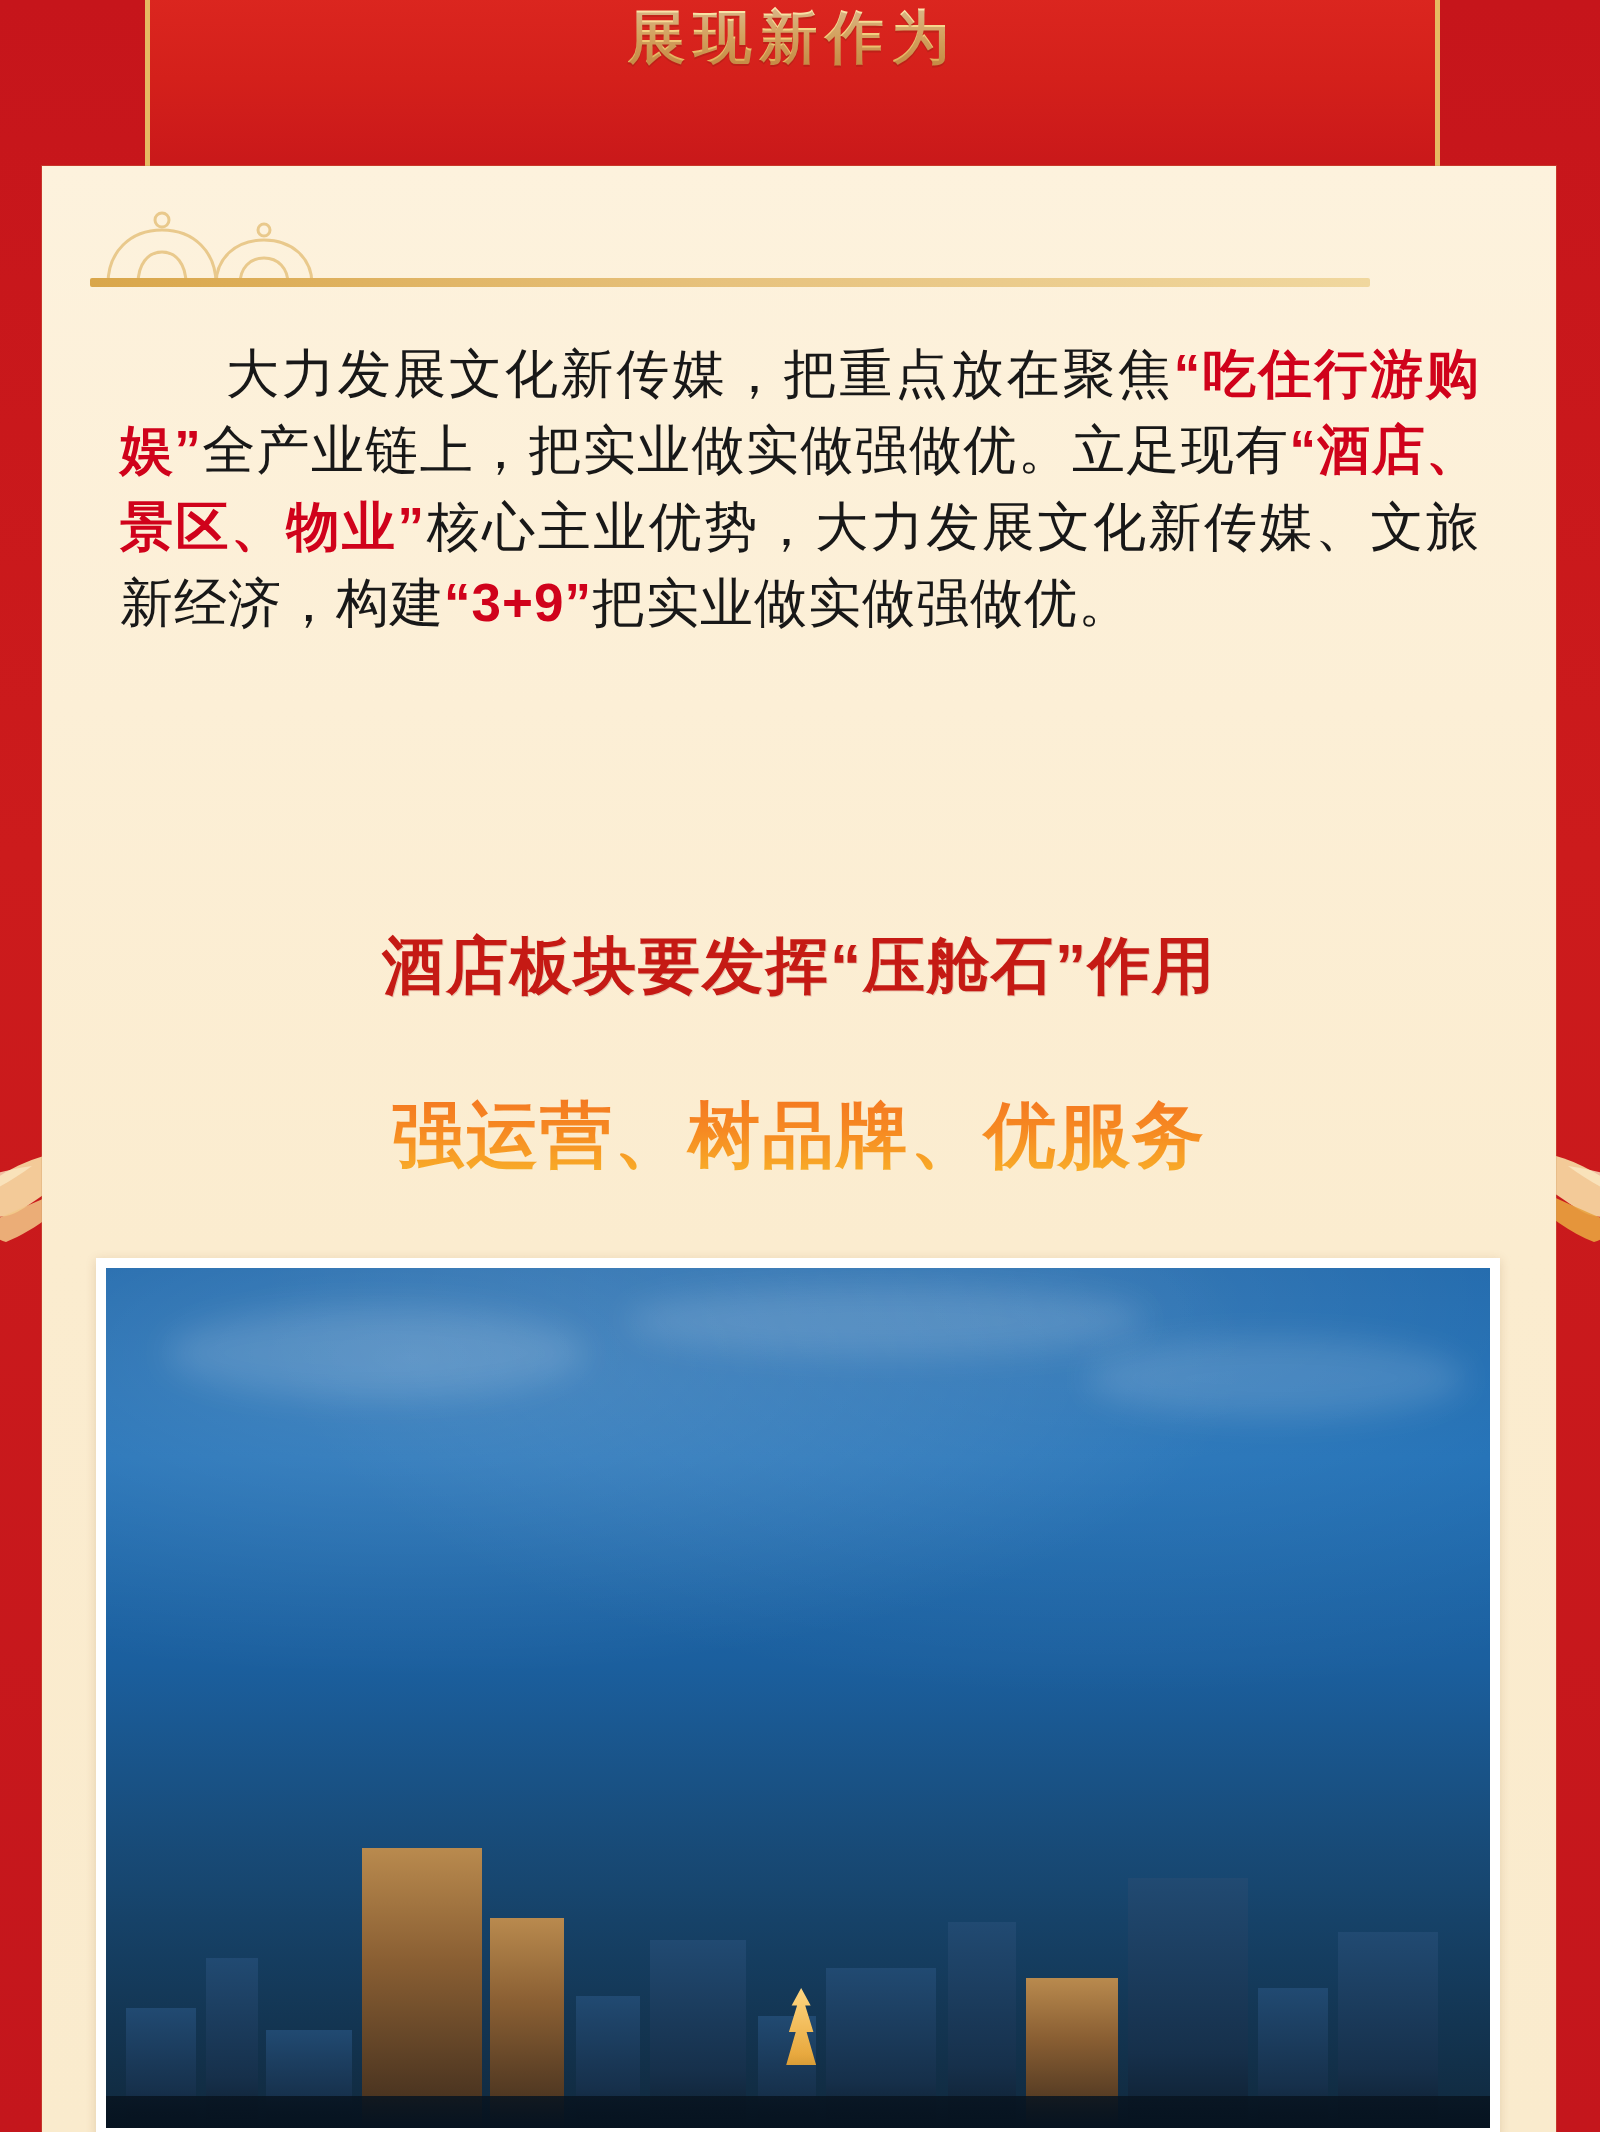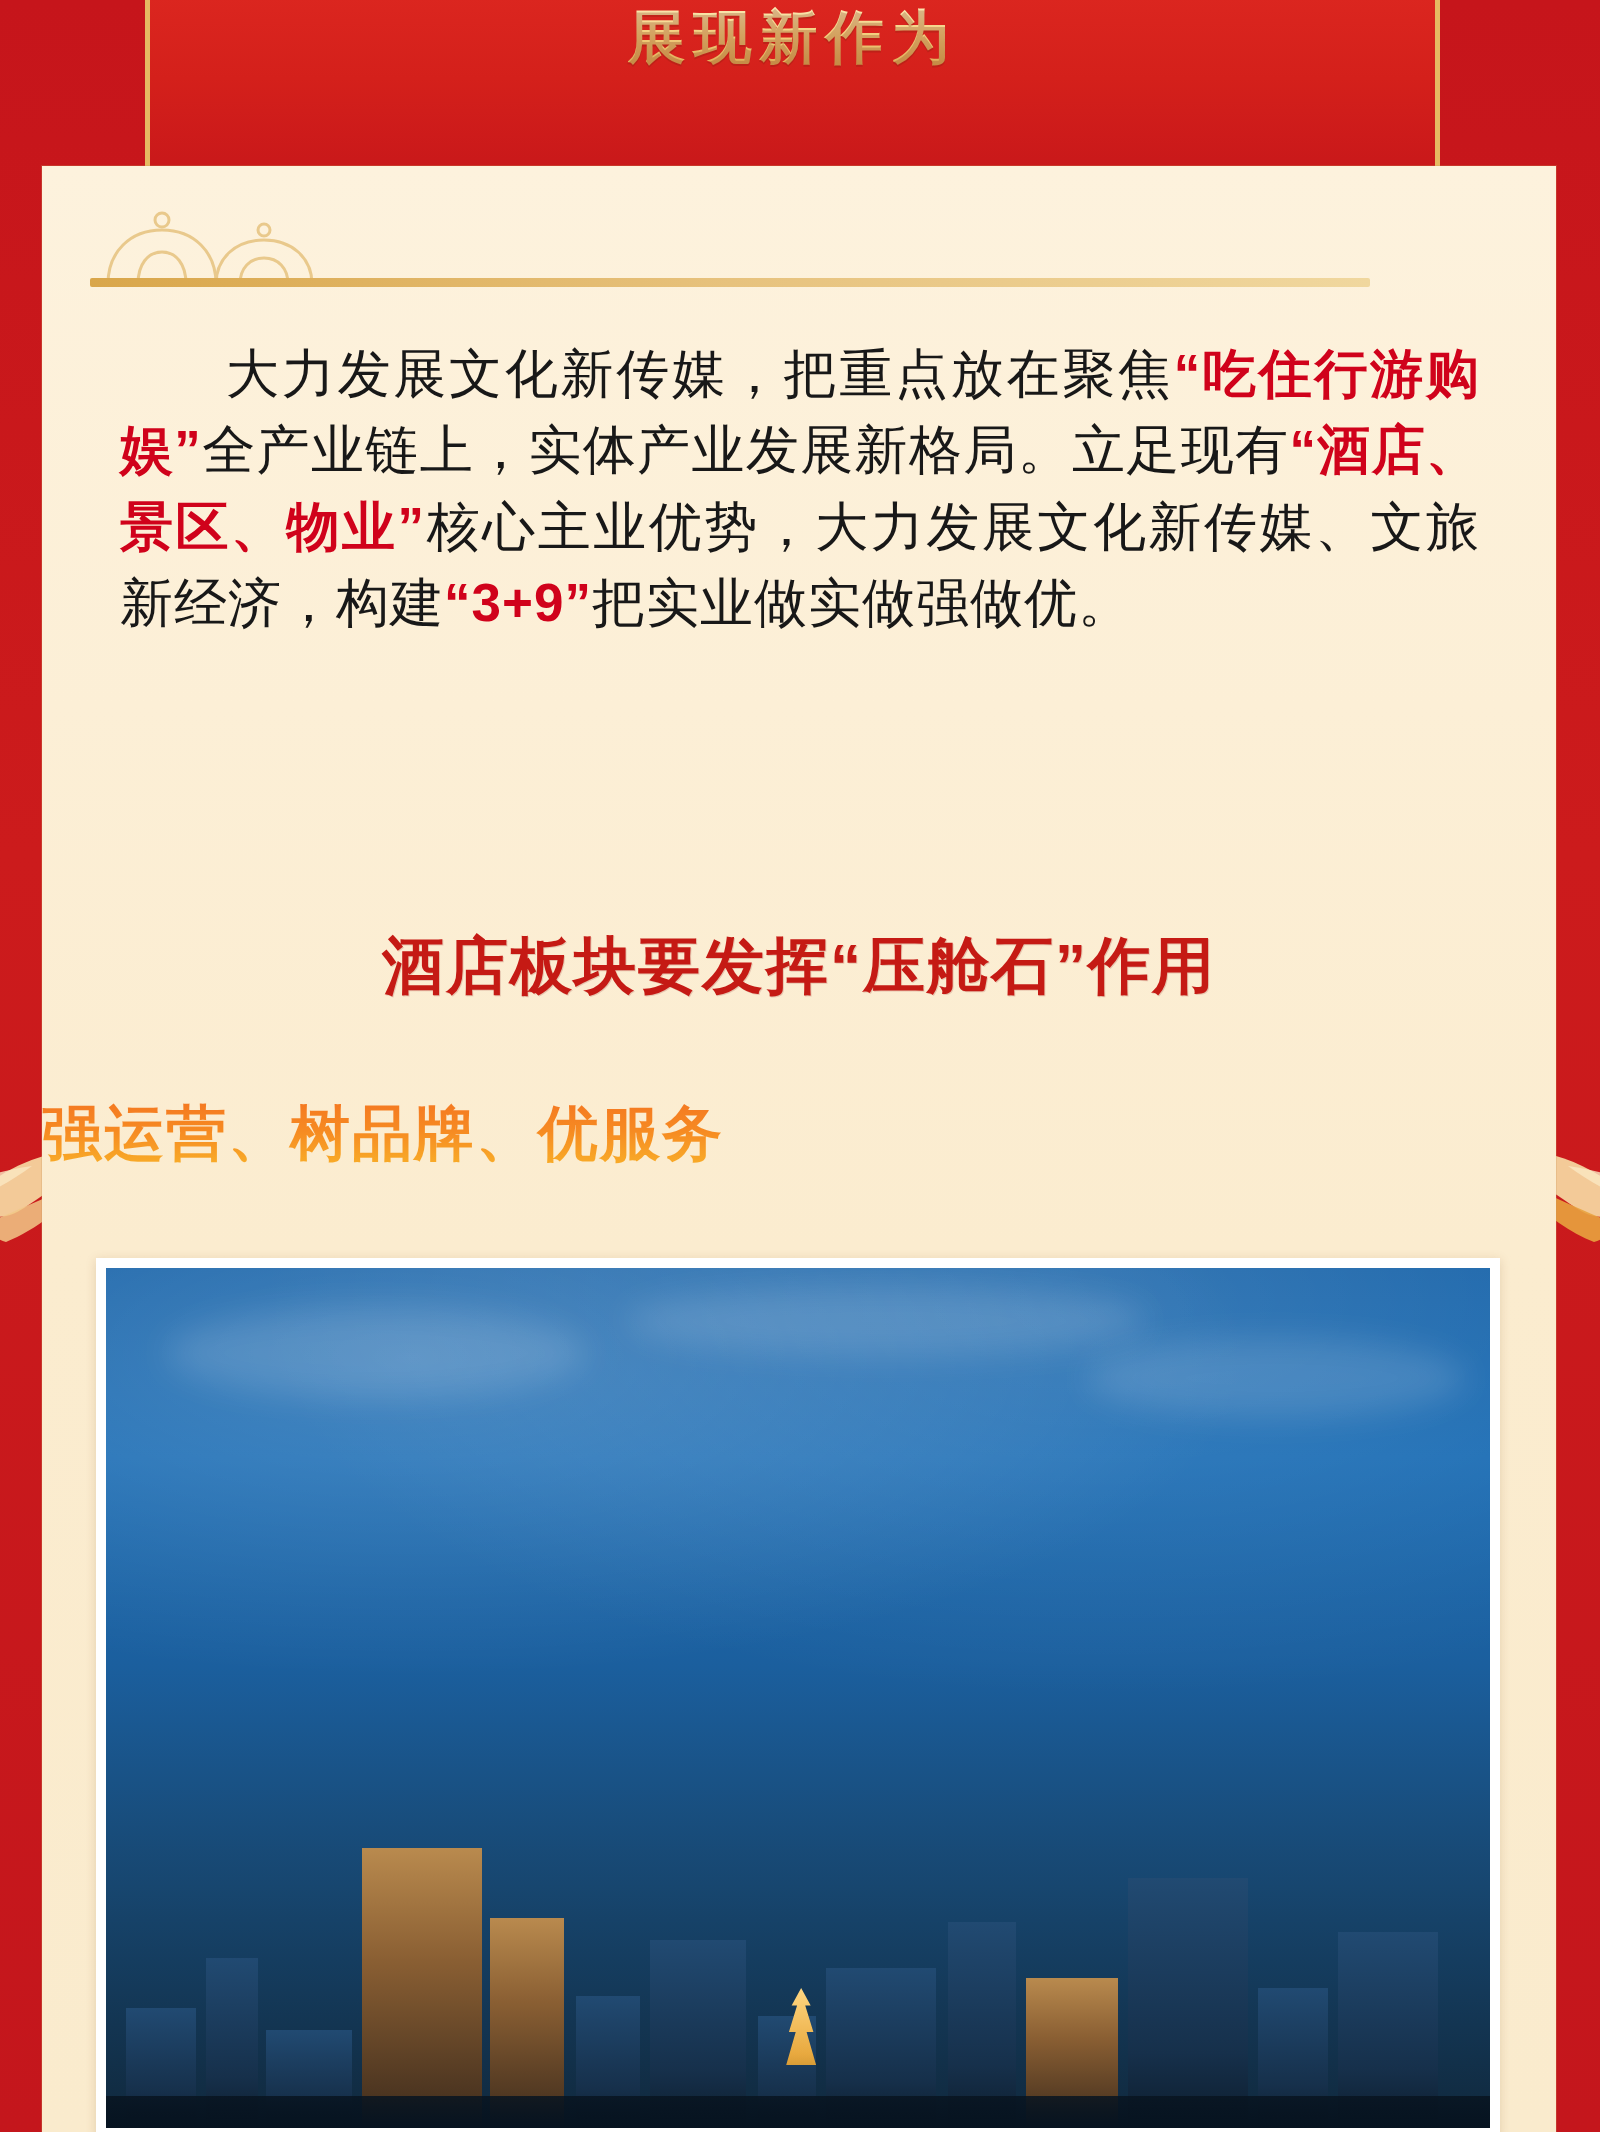--- a/index.html
+++ b/index.html
@@ -117,27 +117,27 @@
     text-shadow: 1px 1px 0 rgba(140,20,15,0.18);
     margin-top: 40px;
   }
 
   
   .subline {
     position: absolute;
     left: 0;
     right: 0;
     top: 922px;
-    font-size: 60px;
+    text-align: center;
+    font-size: 72px;
     font-weight: bold;
     letter-spacing: 2px;
     background: linear-gradient(180deg, #f47421 0%, #f68a22 45%, #f9b62a 100%);
     -webkit-background-clip: text;
     background-clip: text;
-    margin-top: 6px;
     -webkit-text-fill-color: transparent;
   }
 
   
   .photo-frame {
     position: absolute;
     left: 54px;
     top: 1092px;
     width: 1404px;
     height: 880px;
@@ -246,21 +246,21 @@
           <path d="M150 78 C150 62 160 52 174 52 C188 52 198 62 198 78"></path>
           <circle cx="72" cy="14" r="7"></circle>
           <circle cx="174" cy="24" r="6"></circle>
         </g>
       </svg>
     </div>
 
     <div class="gold-rule"></div>
 
     <div class="para">
-      <span>大力发展文化新传媒，把重点放在聚焦</span><span class="hl">“吃住行游购娱”</span><span>全产业链上，实体产业发展新格局。立足现有</span><span class="hl">“酒店、景区、物业”</span><span>核心主业优势，大力发展文化新传媒、文旅新经济，构建</span><span class="hl-num">“3+9”</span><span>把实业做实做强做优。</span>
+      <span>大力发展文化新传媒，把重点放在聚焦</span><span class="hl">“吃住行游购娱”</span><span>全产业链上，把实业做实做强做优。立足现有</span><span class="hl">“酒店、景区、物业”</span><span>核心主业优势，大力发展文化新传媒、文旅新经济，构建</span><span class="hl-num">“3+9”</span><span>把实业做实做强做优。</span>
     </div>
 
     <div class="headline">酒店板块要发挥“压舱石”作用</div>
 
     <div class="subline">强运营、树品牌、优服务</div>
 
     <div class="photo-frame">
       <div class="photo">
         <div class="sky-glow"></div>
         <div class="cloud c1"></div>

